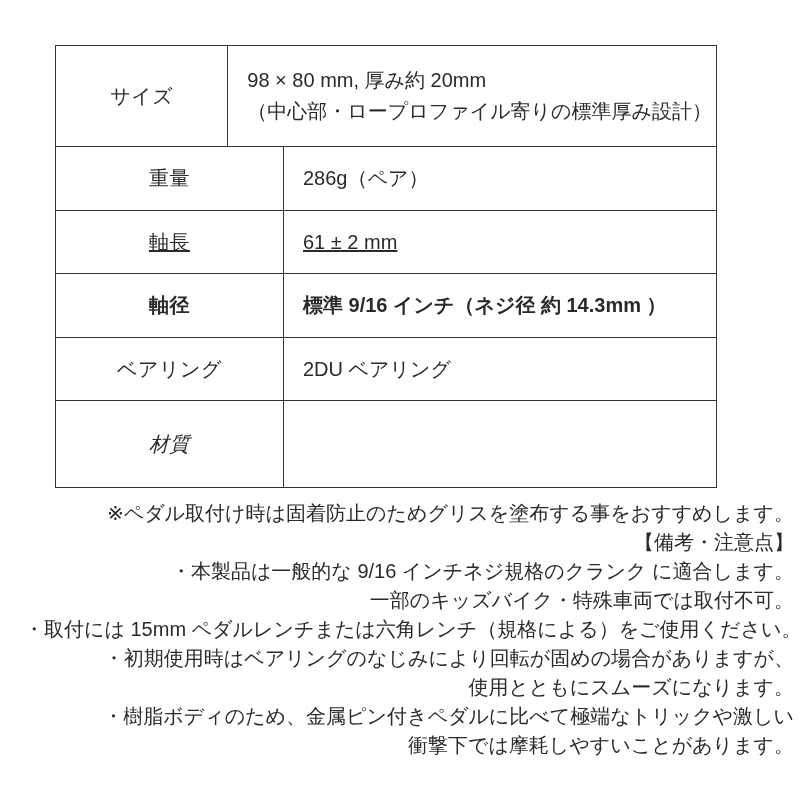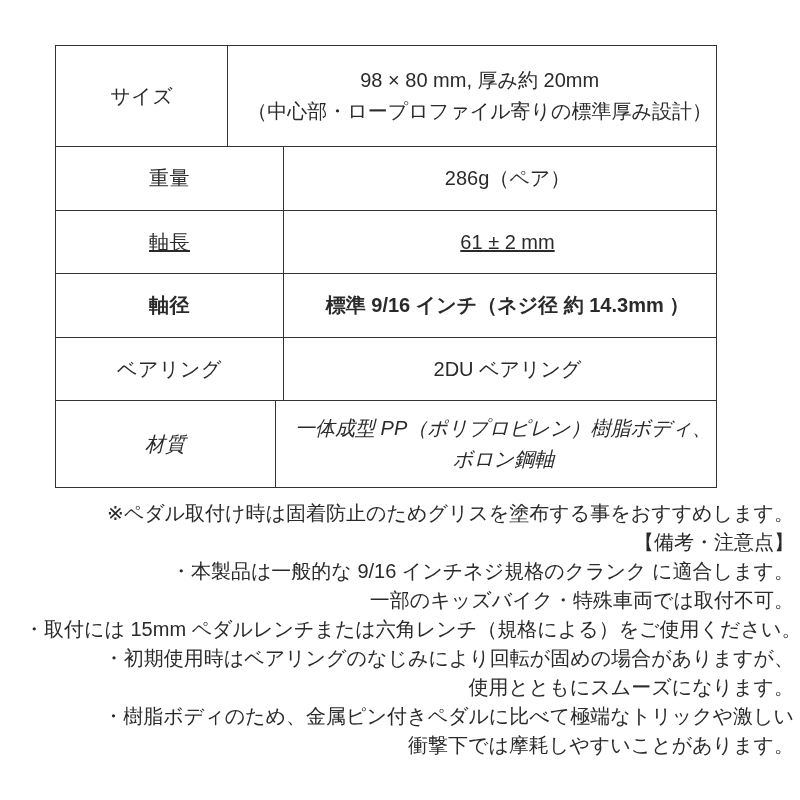--- a/index.html
+++ b/index.html
@@ -39,21 +39,20 @@
     letter-spacing: 0.5px;
   }
   .cell-value {
     flex: 1;
     display: flex;
     flex-direction: column;
     justify-content: center;
     padding-left: 19px;
     padding-right: 4px;
     font-size: 20px;
-    text-align: center;
   }
   .vline { line-height: 31px; white-space: nowrap; }
 
   
   .notes {
     position: absolute;
     left: 24px;
     top: 499px;
     width: 770px;
     font-size: 20px;
@@ -103,24 +102,20 @@
     <div class="row r4">
       <div class="cell-label">ベアリング</div>
       <div class="cell-value">
         <div class="vline">2DU ベアリング</div>
         <div class="vline"></div>
       </div>
     </div>
 
     <div class="row r5">
       <div class="cell-label">材質</div>
-      <div class="cell-value">
-        <div class="vline">一体成型 PP（ポリプロピレン）樹脂ボディ、</div>
-        <div class="vline">ボロン鋼軸</div>
-      </div>
     </div>
 
   </div>
 
   <div class="notes">
     <div class="note-line">※ペダル取付け時は固着防止のためグリスを塗布する事をおすすめします。</div>
     <div class="note-line">【備考・注意点】</div>
 
     <div>
       <div class="note-line">・本製品は一般的な 9/16 インチネジ規格のクランク に適合します。</div>

